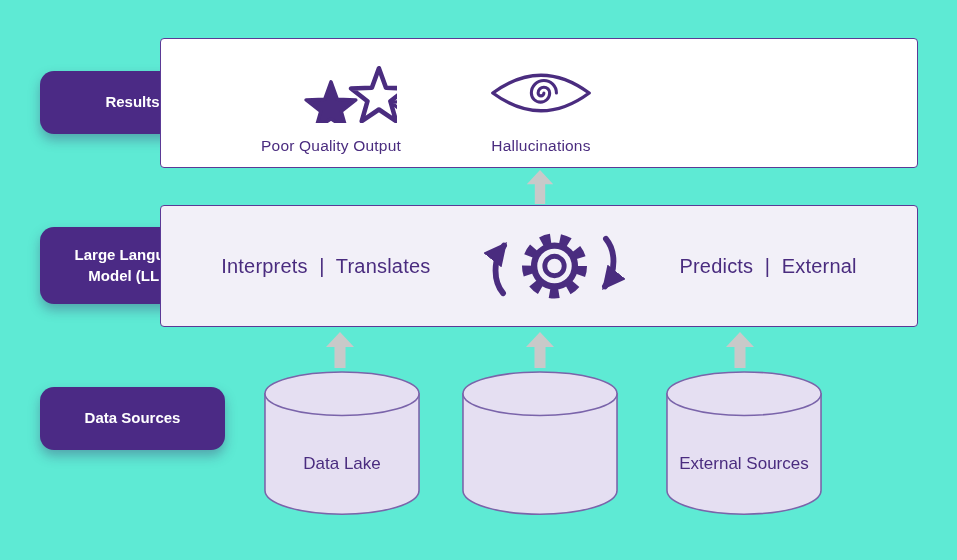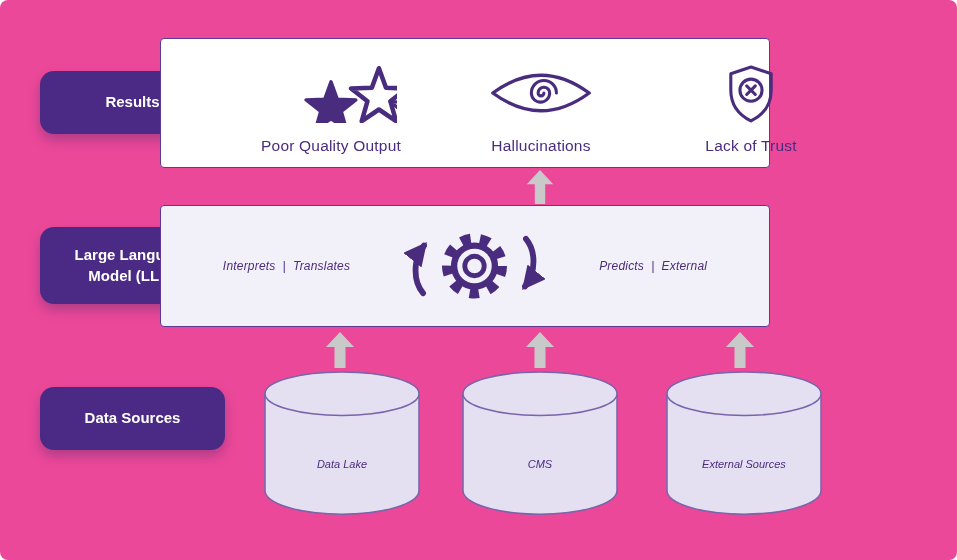--- a/index.html
+++ b/index.html
@@ -8,69 +8,69 @@
     --box-border:#5b3a96;
     --llm-fill:#f2f0f8;
     --cylinder-fill:#e5dff2;
     --cylinder-stroke:#7a64aa;
     --arrow-gray:#c9c9c9;
   }
   *{ box-sizing:border-box; margin:0; padding:0; }
   html,body{ background:#ffffff; }
   body{ font-family:"Liberation Sans", sans-serif; }
   .canvas{
-    position:relative; width:957px; height:560px; background:#ec4899; overflow:hidden;border-radius:8px;
+    position:relative; width:957px; height:560px; background:#5eead4; overflow:hidden;
   }
   
   .pill{
     position:absolute; left:40px; width:185px;
     background:var(--purple-dark); color:#ffffff;
     border-radius:14px;
     display:flex; align-items:center; justify-content:center;
     font-weight:bold; font-size:15px; text-align:center; line-height:1.35;
     box-shadow:0 6px 12px rgba(60,40,100,0.35);
     padding:6px 14px;
   }
   .pill-results{ top:71px; height:63px; }
   .pill-llm{ top:227px; height:77px; }
   .pill-ds{ top:387px; height:63px;text-align:right; }
   
   .panel{
-    position:absolute; left:160px; width:610px;
+    position:absolute; left:160px; width:758px;
     border:1.5px solid var(--box-border); border-radius:4px;
   }
   .results-panel{ top:38px; height:130px; background:#ffffff; }
   .llm-panel{ top:205px; height:122px; background:var(--llm-fill); }
   
   .result-item{
     position:absolute; top:14px; height:102px; width:220px;
     display:flex; flex-direction:column; align-items:center; justify-content:flex-end; gap:10px;
   }
   .ri-1{ left:60px; } .ri-2{ left:270px;gap:11px; } .ri-3{ left:480px; }
   .icon-box{ height:66px; display:flex; align-items:center; justify-content:center; }
   .caption{ color:var(--purple-text); font-size:15.5px; letter-spacing:0.2px; }
   
   .llm-content{
     position:absolute; inset:0; display:flex; align-items:center; justify-content:center; gap:42px;
   }
-  .llm-text{ color:var(--purple-text); font-size:12px; white-space:pre; letter-spacing:0.2px;font-style:italic; }
+  .llm-text{ color:var(--purple-text); font-size:20px; white-space:pre; letter-spacing:0.2px; }
   
   .flow-arrow{ position:absolute; width:30px; }
   .fa-top{ left:525px; top:170px; height:34px; }
   .fa-b1{ left:325px; top:332px; height:36px; }
   .fa-b2{ left:525px; top:332px; height:36px; }
   .fa-b3{ left:725px; top:332px; height:36px; }
   
   .cyl{ position:absolute; top:370px; width:158px; height:150px; }
   .cyl-1{ left:263px; } .cyl-2{ left:461px; } .cyl-3{ left:665px; }
   .cyl svg{ position:absolute; inset:0; }
   .cyl-label{
     position:absolute; left:14px; right:14px; top:46px; bottom:8px;
     display:flex; align-items:center; justify-content:center;
-    text-align:center; color:var(--purple-text); font-size:11px; line-height:1.35;font-style:italic;
+    text-align:center; color:var(--purple-text); font-size:17px; line-height:1.35;
   }
   
   .st-fill{ fill:var(--purple-text); }
   .st-line{ stroke:var(--purple-text); fill:none; }
   .lw3{ stroke-width:3.2; stroke-linecap:round; stroke-linejoin:round; }
   .lw35{ stroke-width:3.5; stroke-linecap:round; stroke-linejoin:round; }
   .star-filled{ fill:var(--purple-text); stroke:var(--purple-text); stroke-width:2.4; stroke-linejoin:round; }
   .star-outline{ fill:none; stroke:var(--purple-text); stroke-width:2.8; stroke-linejoin:round; }
   .gear-teeth{ fill:none; stroke:var(--purple-text); stroke-width:13; stroke-dasharray:9.4 9.45; }
   .gear-ring{ fill:none; stroke:var(--purple-text); stroke-width:6.5; }
@@ -115,30 +115,20 @@
     <div class="result-item ri-2">
       <div class="icon-box">
         <svg width="106" height="60" viewBox="0 0 110 62" aria-hidden="true">
           <path class="st-line lw35" d="M5,31 Q55,-6 105,31 Q55,68 5,31 Z"></path>
           <path class="st-line lw3" d="M58,31 a3,3 0 1 1 -6,0 a6,6 0 1 1 12,0 a9.5,9.5 0 1 1 -19,0 a13,13 0 1 1 26,0"></path>
         </svg>
       </div>
       <div class="caption">Hallucinations</div>
     </div>
 
-    <div class="result-item ri-3">
-      <div class="icon-box">
-        <svg width="50" height="60" viewBox="0 0 52 62" aria-hidden="true">
-          <path class="st-line lw3" d="M26,3 L47,10 V27 C47,43 38,53 26,59 C14,53 5,43 5,27 V10 Z"></path>
-          <circle class="st-line lw3" cx="26" cy="27" r="11.5"></circle>
-          <path class="st-line lw3" d="M21.5,22.5 L30.5,31.5 M30.5,22.5 L21.5,31.5"></path>
-        </svg>
-      </div>
-      <div class="caption">Lack of Trust</div>
-    </div>
 
   </div>
 
   <svg class="flow-arrow fa-top" viewBox="0 0 30 36" aria-hidden="true">
     <polygon class="gray-fill" points="15,0 29,15 20.5,15 20.5,36 9.5,36 9.5,15 1,15"></polygon>
   </svg>
 
   <div class="pill pill-llm">
     <span>Large Language Model (LLM)</span>
   </div>
@@ -179,21 +169,20 @@
       <ellipse class="cyl-paint" cx="80" cy="24" rx="78" ry="22"></ellipse>
     </svg>
     <div class="cyl-label">Data Lake</div>
   </div>
 
   <div class="cyl cyl-2">
     <svg viewBox="0 0 160 150" aria-hidden="true">
       <path class="cyl-paint" d="M2,24 V122 A78,24 0 0 0 158,122 V24 Z"></path>
       <ellipse class="cyl-paint" cx="80" cy="24" rx="78" ry="22"></ellipse>
     </svg>
-    <div class="cyl-label">CMS</div>
   </div>
 
   <div class="cyl cyl-3">
     <svg viewBox="0 0 160 150" aria-hidden="true">
       <path class="cyl-paint" d="M2,24 V122 A78,24 0 0 0 158,122 V24 Z"></path>
       <ellipse class="cyl-paint" cx="80" cy="24" rx="78" ry="22"></ellipse>
     </svg>
     <div class="cyl-label">External Sources</div>
   </div>
 

